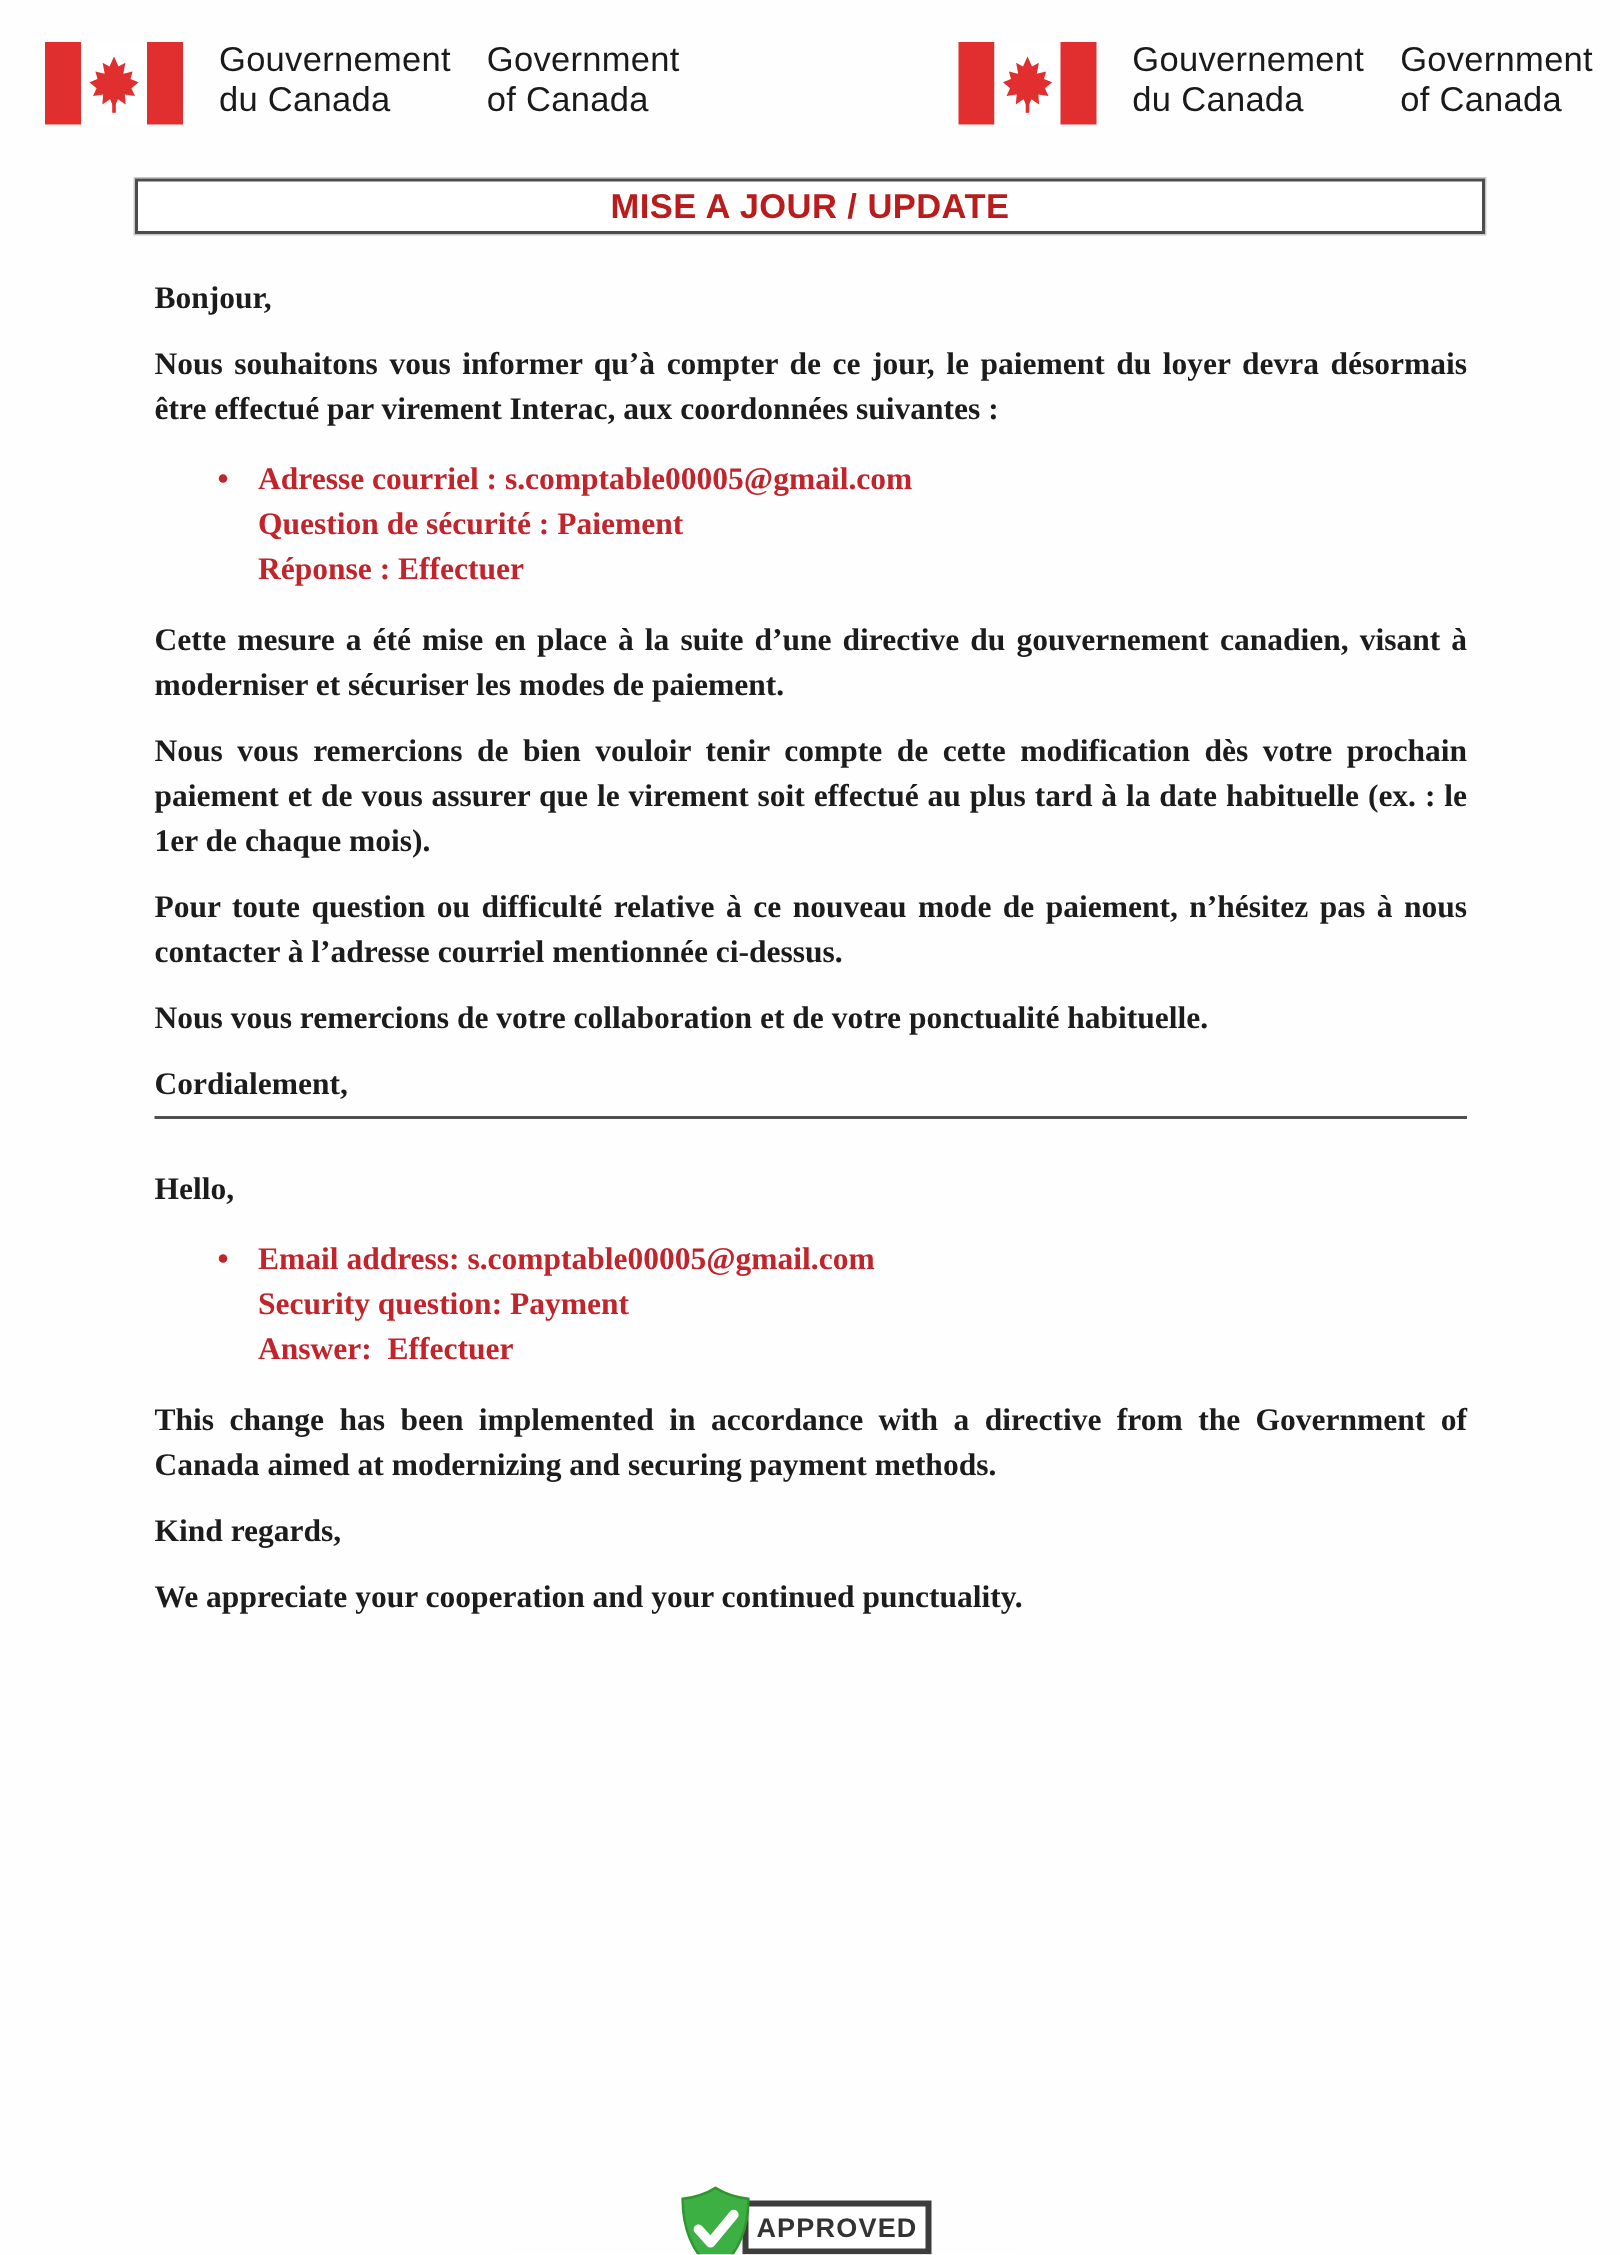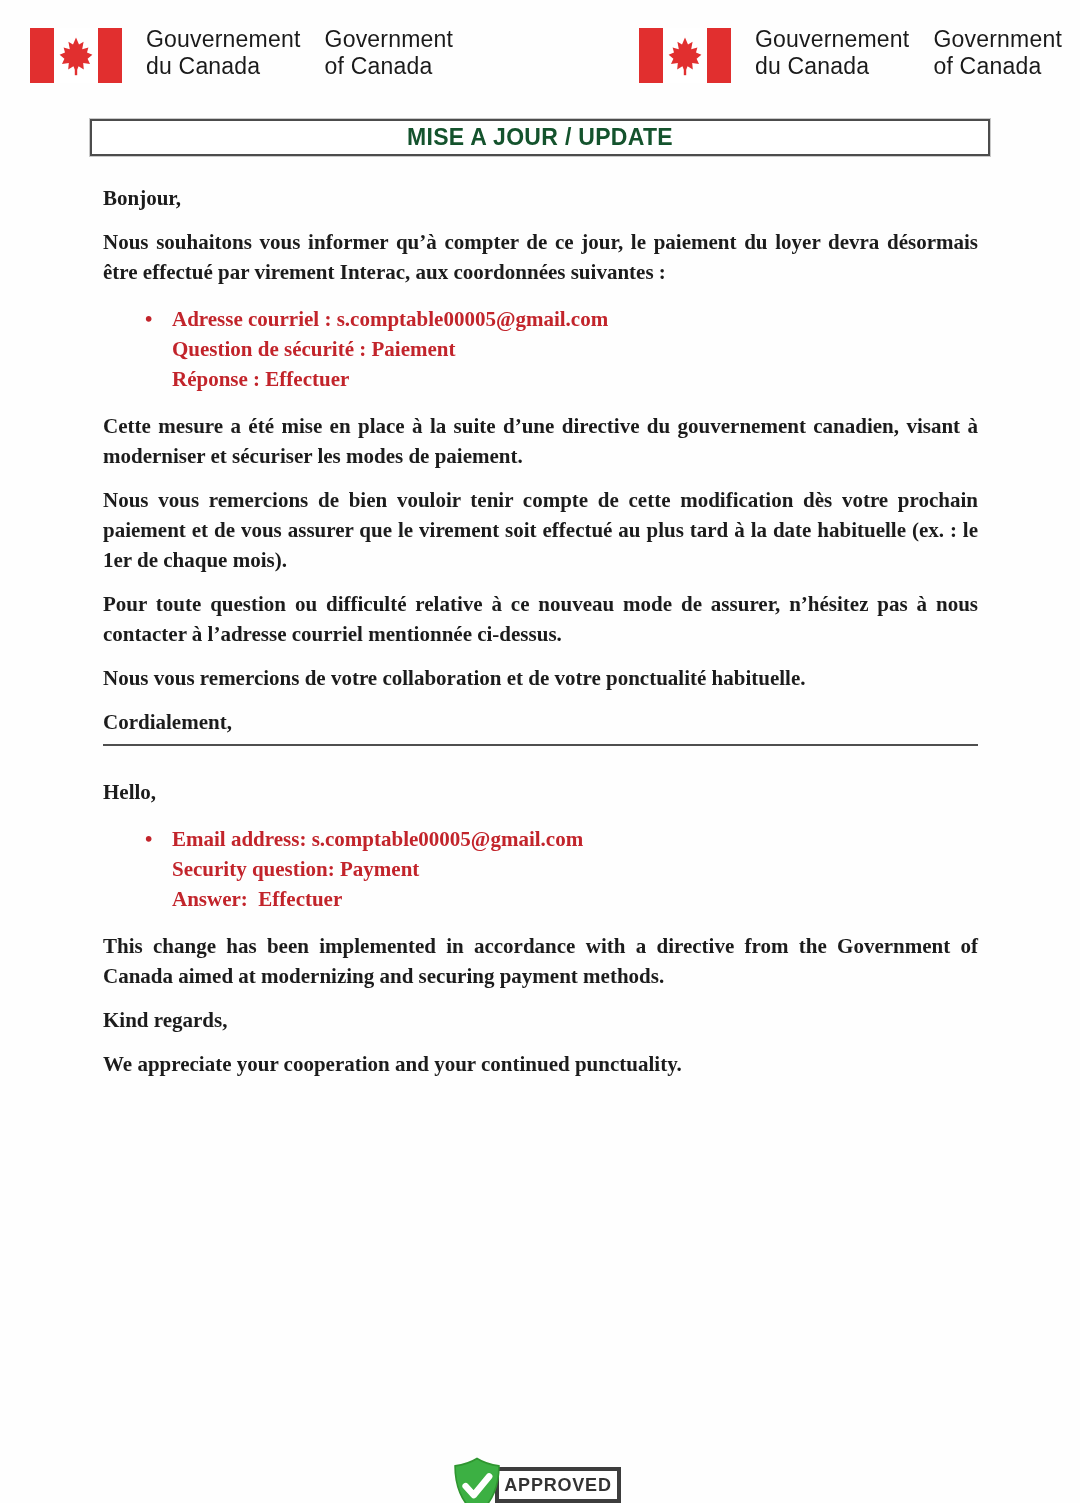--- a/index.html
+++ b/index.html
@@ -56,21 +56,21 @@
     background: #ffffff;
     display: flex;
     align-items: center;
     justify-content: center;
   }
   .banner span {
     font-family: "Liberation Sans", "DejaVu Sans", sans-serif;
     font-weight: 700;
     font-size: 23px;
     letter-spacing: 0.3px;
-    color: #14532d;
+    color: #b91c1c;
   }
 
   
   .letter {
     margin: 27px 102px 0 103px;
     font-size: 21px;
     line-height: 30px;
     font-weight: 700;
   }
   .letter p { margin: 14px 0; }
@@ -205,21 +205,21 @@
       <p class="just">Nous souhaitons vous informer qu’à compter de ce jour, le paiement du loyer devra désormais être effectué par virement Interac, aux coordonnées suivantes :</p>
       <ul class="red-list">
         <li>
           <div class="bullet-line">Adresse courriel : s.comptable00005@gmail.com</div>
           <div class="bullet-line">Question de sécurité : Paiement</div>
           <div class="bullet-line">Réponse : Effectuer</div>
         </li>
       </ul>
       <p class="just">Cette mesure a été mise en place à la suite d’une directive du gouvernement canadien, visant à moderniser et sécuriser les modes de paiement.</p>
       <p class="just">Nous vous remercions de bien vouloir tenir compte de cette modification dès votre prochain paiement et de vous assurer que le virement soit effectué au plus tard à la date habituelle (ex. : le 1er de chaque mois).</p>
-      <p class="just">Pour toute question ou difficulté relative à ce nouveau mode de assurer, n’hésitez pas à nous contacter à l’adresse courriel mentionnée ci-dessus.</p>
+      <p class="just">Pour toute question ou difficulté relative à ce nouveau mode de paiement, n’hésitez pas à nous contacter à l’adresse courriel mentionnée ci-dessus.</p>
       <p>Nous vous remercions de votre collaboration et de votre ponctualité habituelle.</p>
       <p class="closing">Cordialement,</p>
     </section>
 
     <section class="section-en">
       <p>Hello,</p>
       <ul class="red-list">
         <li>
           <div class="bullet-line">Email address: s.comptable00005@gmail.com</div>
           <div class="bullet-line">Security question: Payment</div>

